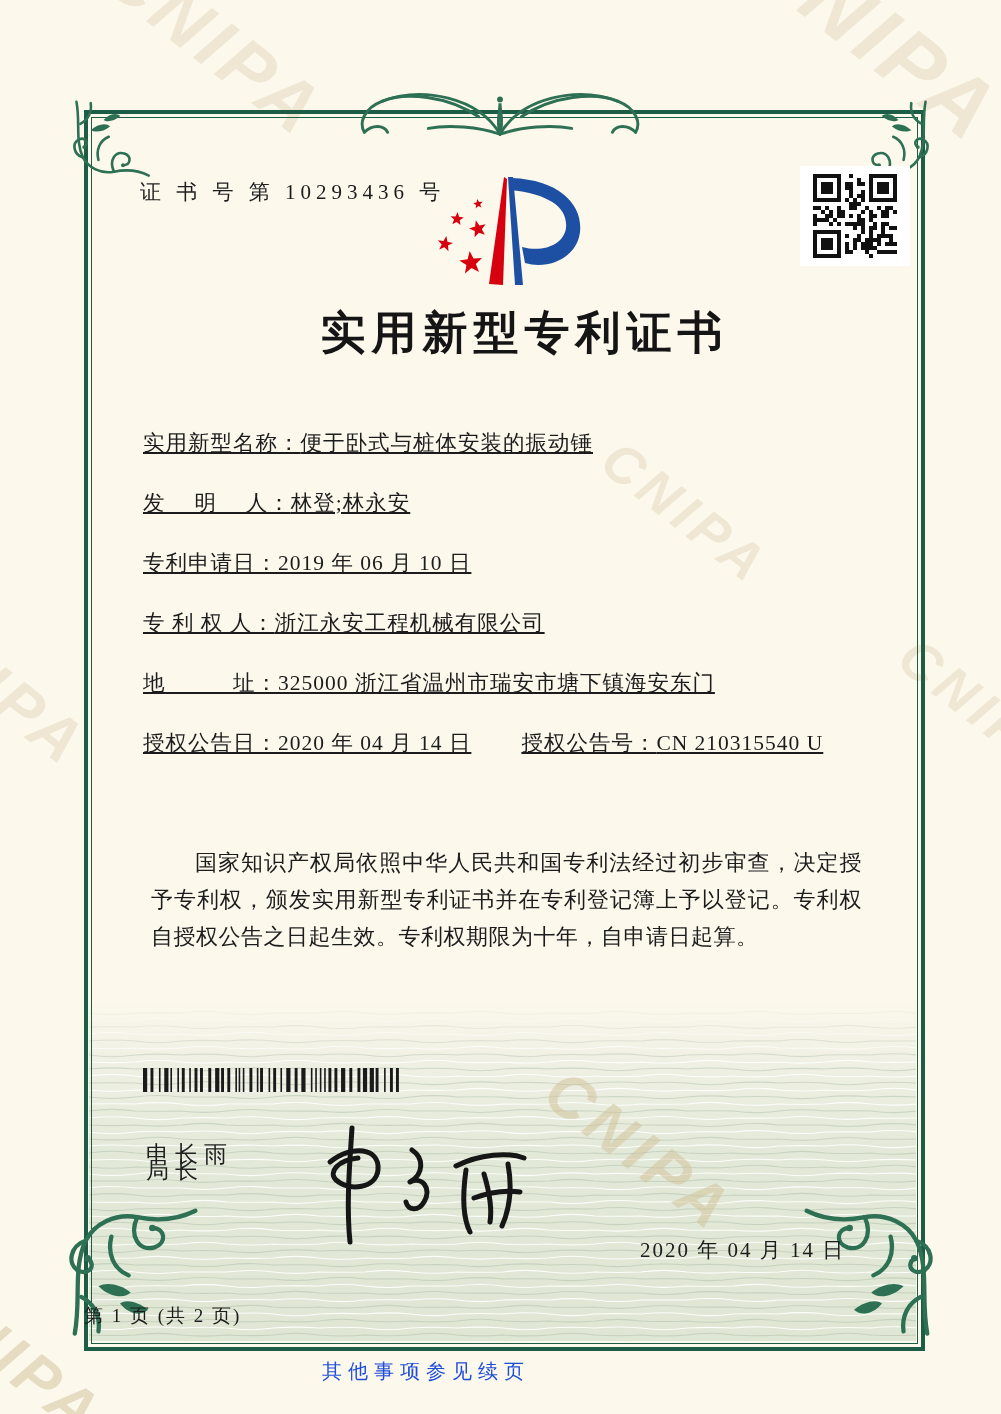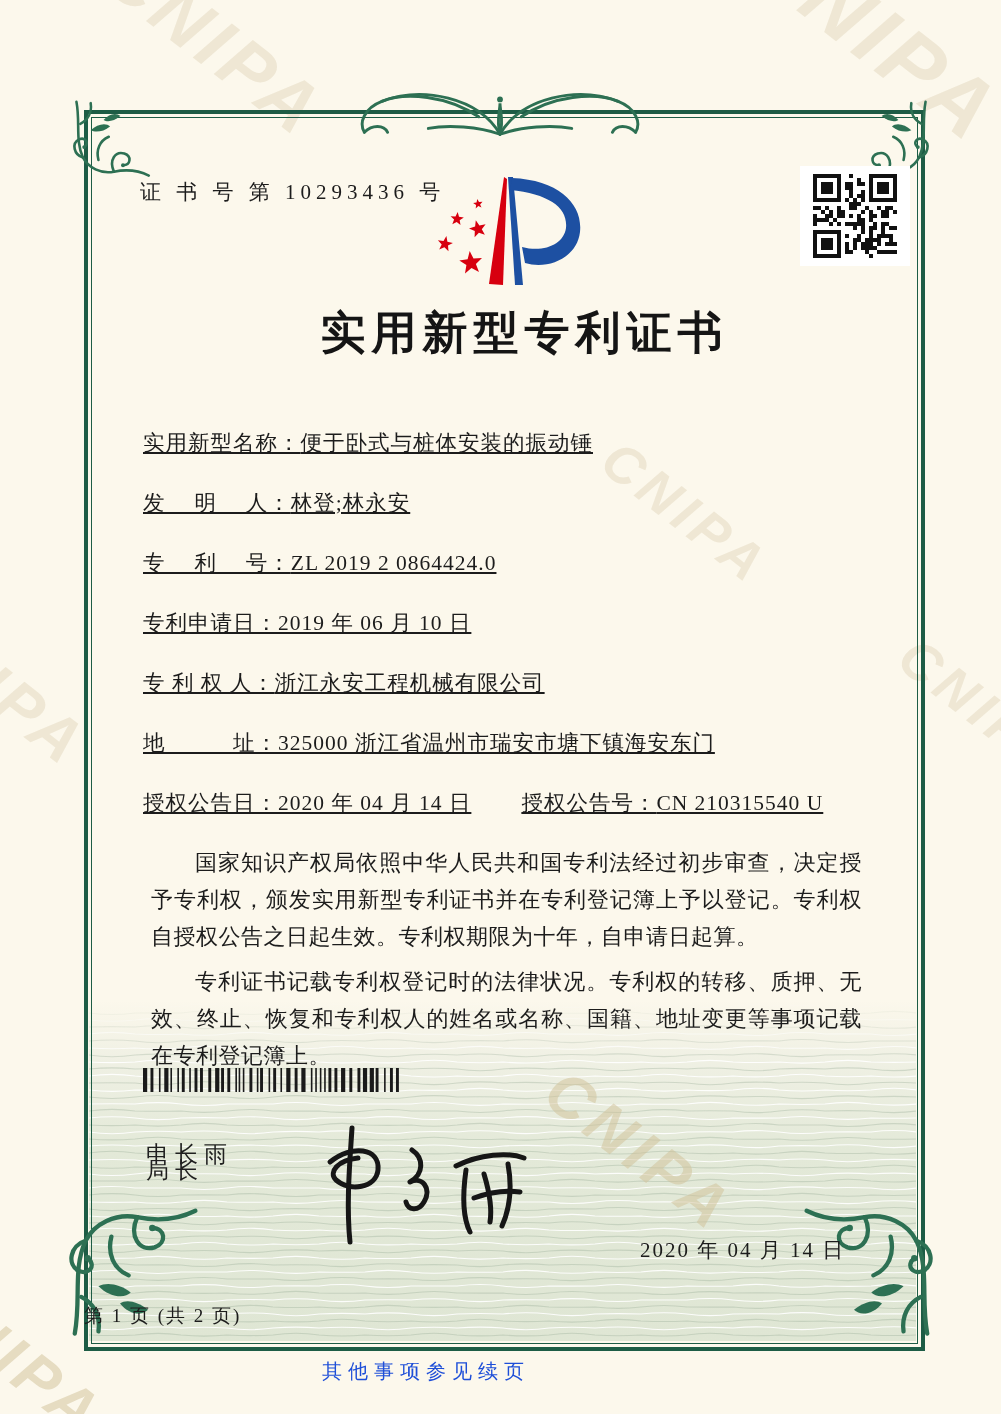--- a/index.html
+++ b/index.html
@@ -327,39 +327,35 @@
   <div class="title-wrap"><span class="title">实用新型专利证书</span></div>
 
   <div class="fields">
     <div class="row">
       <span>实用新型名称：</span><span>便于卧式与桩体安装的振动锤</span>
     </div>
     <div class="row">
       <span>发　 明　 人：</span><span>林登;林永安</span>
     </div>
     <div class="row">
-      <span>专　 利　 号：</span><span>ZL 2019 2 0864424.0</span>
-    </div>
-    <div class="row">
       <span>专利申请日：</span><span>2019 年 06 月 10 日</span>
     </div>
     <div class="row">
       <span>专 利 权 人：</span><span>浙江永安工程机械有限公司</span>
     </div>
     <div class="row">
       <span>地　　　址：</span><span>325000 浙江省温州市瑞安市塘下镇海安东门</span>
     </div>
     <div class="row">
       <span>授权公告日：</span><span>2020 年 04 月 14 日</span><span class="grant-pair2">授权公告号：</span><span>CN 210315540 U</span>
     </div>
   </div>
 
   <div class="paras">
     <p>国家知识产权局依照中华人民共和国专利法经过初步审查，决定授予专利权，颁发实用新型专利证书并在专利登记簿上予以登记。专利权自授权公告之日起生效。专利权期限为十年，自申请日起算。</p>
-    <p>专利证书记载专利权登记时的法律状况。专利权的转移、质押、无效、终止、恢复和专利权人的姓名或名称、国籍、地址变更等事项记载在专利登记簿上。</p>
   </div>
 
   <svg class="barcode" id="barcode" width="262" height="24">
       <rect x="0" y="0" width="4.2" height="24" fill="#1a1a1a"></rect>
       <rect x="7.491153527093658" y="0" width="2.9000000000000004" height="24" fill="#1a1a1a"></rect>
       <rect x="15.93344383502074" y="0" width="1.6" height="24" fill="#1a1a1a"></rect>
       <rect x="21.26150226954441" y="0" width="4.2" height="24" fill="#1a1a1a"></rect>
       <rect x="27.417870334590727" y="0" width="1.6" height="24" fill="#1a1a1a"></rect>
       <rect x="34.374924426840124" y="0" width="1.6" height="24" fill="#1a1a1a"></rect>
       <rect x="38.81790347710155" y="0" width="2.9000000000000004" height="24" fill="#1a1a1a"></rect>

